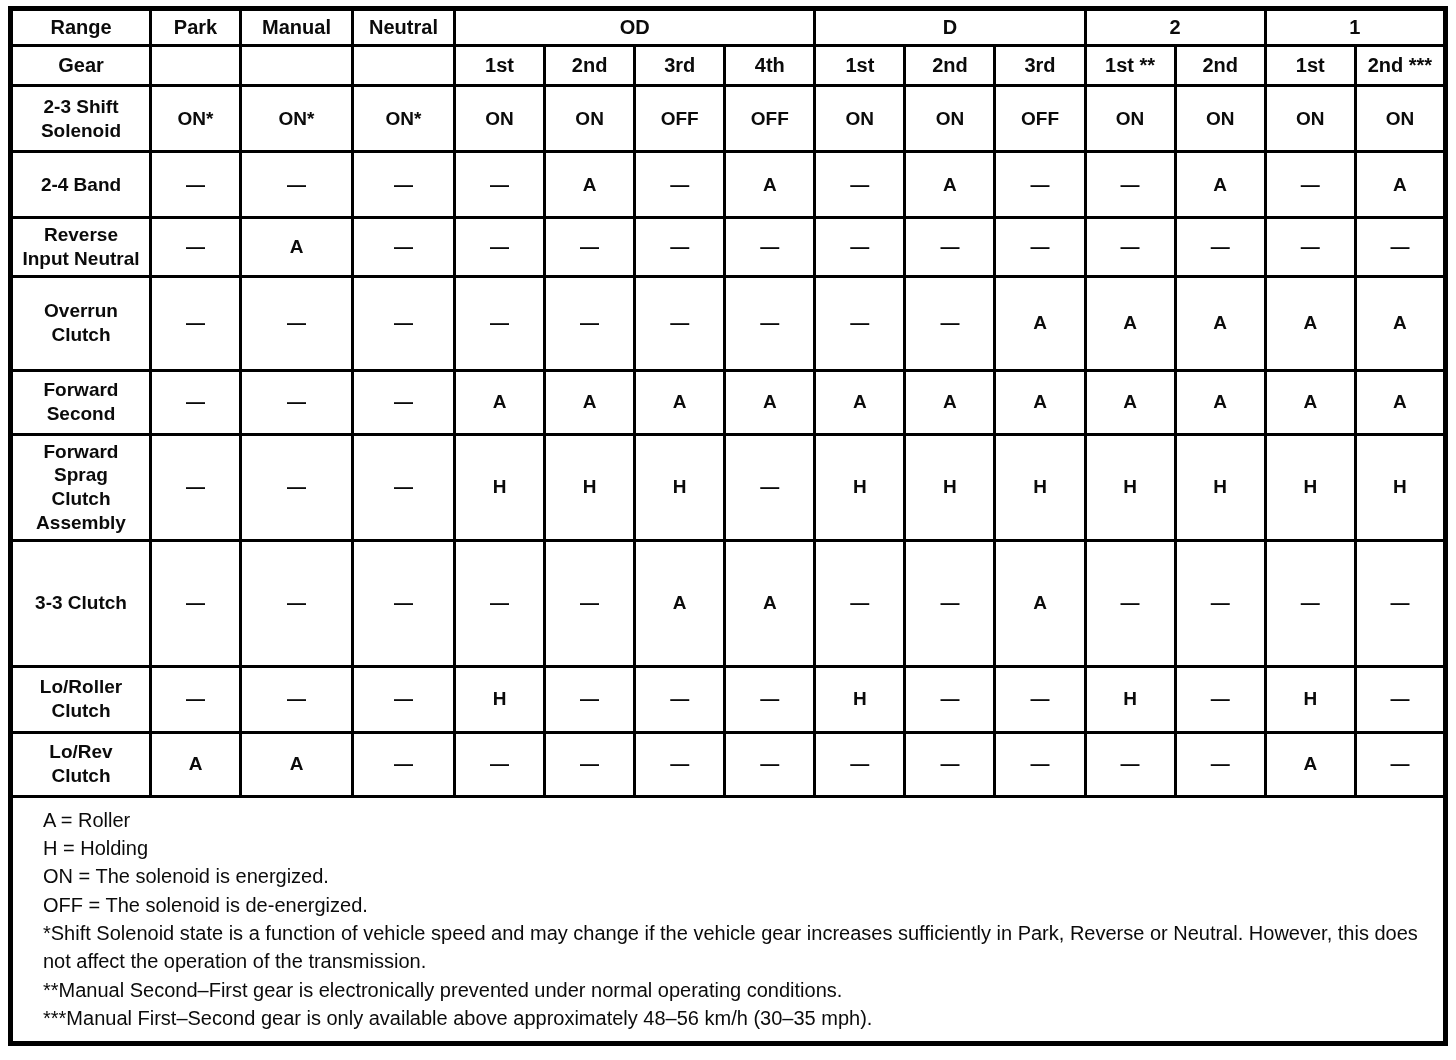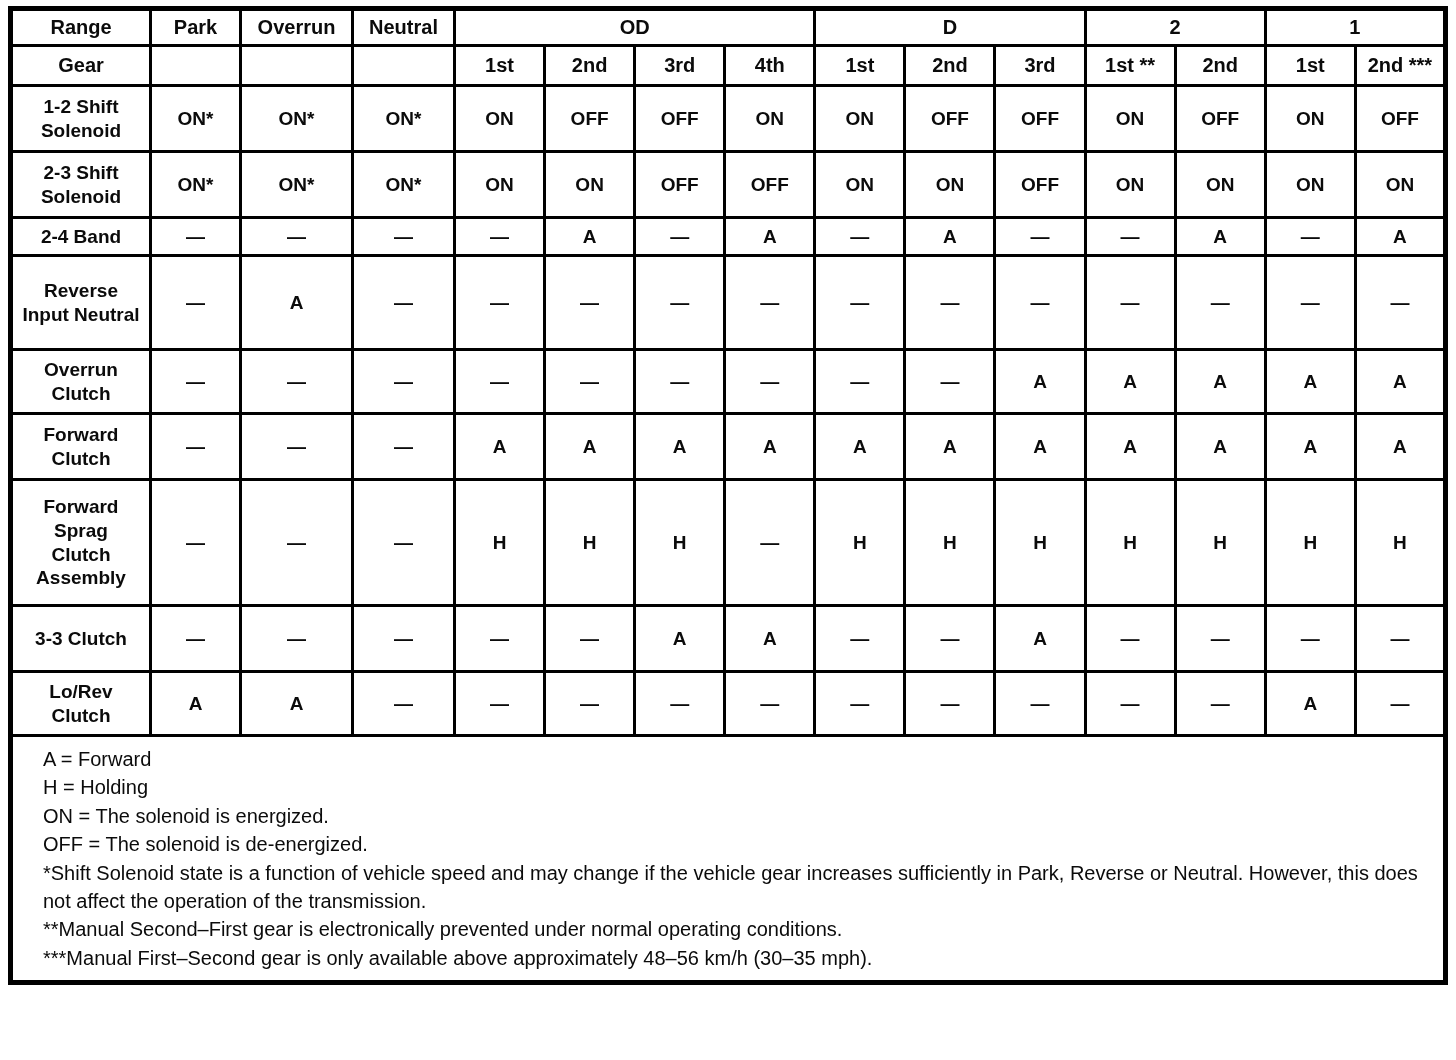--- a/index.html
+++ b/index.html
@@ -80,21 +80,21 @@
       <col class="c-label">
       <col class="c-park">
       <col class="c-reverse">
       <col class="c-neutral">
       <col span="11">
     </colgroup>
     <thead>
         <tr>
           <th scope="col" class="range-label">Range</th>
           <th scope="col">Park</th>
-          <th scope="col">Overrun</th>
+          <th scope="col">Manual</th>
           <th scope="col">Neutral</th>
           <th scope="col" colspan="4">OD</th>
           <th scope="col" colspan="3">D</th>
           <th scope="col" colspan="2">2</th>
           <th scope="col" colspan="2">1</th>
         </tr>
         <tr>
           <th scope="col" class="gear-label">Gear</th>
           <th scope="col"></th>
           <th scope="col"></th>
@@ -107,37 +107,20 @@
           <th scope="col">2nd</th>
           <th scope="col">3rd</th>
           <th scope="col">1st **</th>
           <th scope="col">2nd</th>
           <th scope="col">1st</th>
           <th scope="col">2nd ***</th>
         </tr>
       </thead>
     <tbody>
         <tr>
-          <th scope="row" class="row-label">1-2 Shift Solenoid</th>
-          <td>ON*</td>
-          <td>ON*</td>
-          <td>ON*</td>
-          <td>ON</td>
-          <td>OFF</td>
-          <td>OFF</td>
-          <td>ON</td>
-          <td>ON</td>
-          <td>OFF</td>
-          <td>OFF</td>
-          <td>ON</td>
-          <td>OFF</td>
-          <td>ON</td>
-          <td>OFF</td>
-        </tr>
-        <tr>
           <th scope="row" class="row-label">2-3 Shift Solenoid</th>
           <td>ON*</td>
           <td>ON*</td>
           <td>ON*</td>
           <td>ON</td>
           <td>ON</td>
           <td>OFF</td>
           <td>OFF</td>
           <td>ON</td>
           <td>ON</td>
@@ -192,21 +175,21 @@
           <td>—</td>
           <td>—</td>
           <td>—</td>
           <td>A</td>
           <td>A</td>
           <td>A</td>
           <td>A</td>
           <td>A</td>
         </tr>
         <tr>
-          <th scope="row" class="row-label">Forward Clutch</th>
+          <th scope="row" class="row-label">Forward Second</th>
           <td>—</td>
           <td>—</td>
           <td>—</td>
           <td>A</td>
           <td>A</td>
           <td>A</td>
           <td>A</td>
           <td>A</td>
           <td>A</td>
           <td>A</td>
@@ -240,20 +223,37 @@
           <td>—</td>
           <td>—</td>
           <td>A</td>
           <td>A</td>
           <td>—</td>
           <td>—</td>
           <td>A</td>
           <td>—</td>
           <td>—</td>
           <td>—</td>
+          <td>—</td>
+        </tr>
+        <tr>
+          <th scope="row" class="row-label">Lo/Roller Clutch</th>
+          <td>—</td>
+          <td>—</td>
+          <td>—</td>
+          <td>H</td>
+          <td>—</td>
+          <td>—</td>
+          <td>—</td>
+          <td>H</td>
+          <td>—</td>
+          <td>—</td>
+          <td>H</td>
+          <td>—</td>
+          <td>H</td>
           <td>—</td>
         </tr>
         <tr>
           <th scope="row" class="row-label">Lo/Rev Clutch</th>
           <td>A</td>
           <td>A</td>
           <td>—</td>
           <td>—</td>
           <td>—</td>
           <td>—</td>
@@ -263,21 +263,21 @@
           <td>—</td>
           <td>—</td>
           <td>—</td>
           <td>A</td>
           <td>—</td>
         </tr>
       </tbody>
     <tfoot>
       <tr>
         <td colspan="15">
-            <div class="legend-line">A = Forward</div>
+            <div class="legend-line">A = Roller</div>
             <div class="legend-line">H = Holding</div>
             <div class="legend-line">ON = The solenoid is energized.</div>
             <div class="legend-line">OFF = The solenoid is de-energized.</div>
             <div class="legend-line">*Shift Solenoid state is a function of vehicle speed and may change if the vehicle gear increases sufficiently in Park, Reverse or Neutral. However, this does not affect the operation of the transmission.</div>
             <div class="legend-line">**Manual Second–First gear is electronically prevented under normal operating conditions.</div>
             <div class="legend-line">***Manual First–Second gear is only available above approximately 48–56 km/h (30–35 mph).</div>
           </td>
       </tr>
     </tfoot>
   </table>

